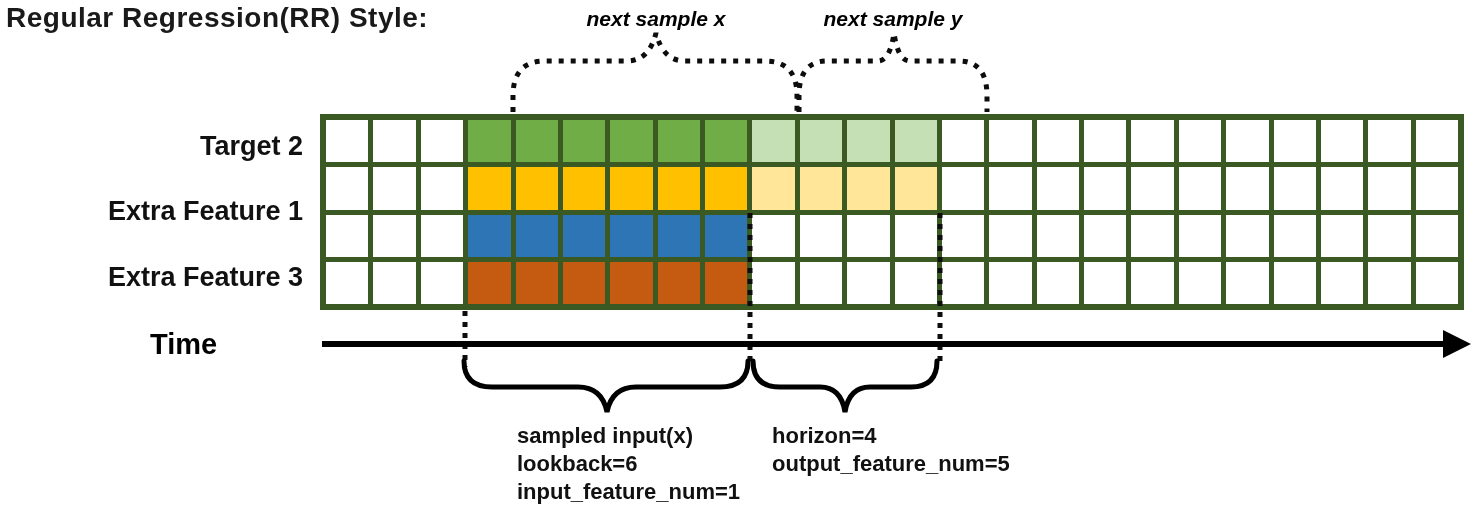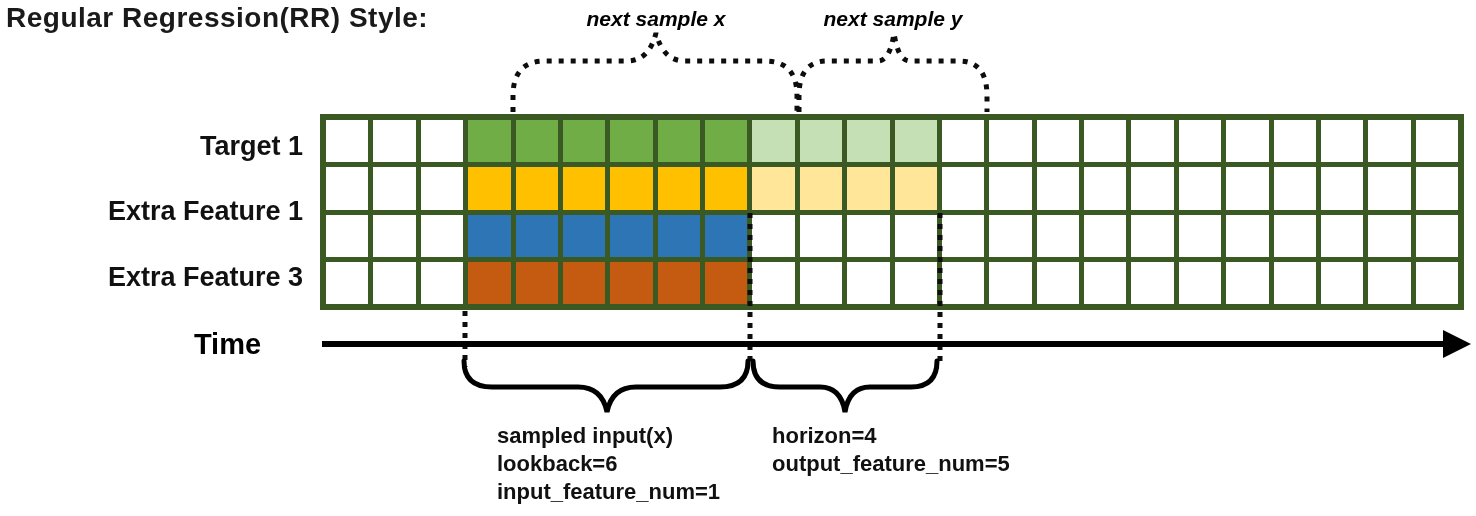--- a/index.html
+++ b/index.html
@@ -67,50 +67,50 @@
   .overlay{
     position:absolute;
     left:0; top:0;
     width:1476px; height:516px;
     pointer-events:none;
   }
   .time-label{
     position:absolute;
     left:150px; top:328px;
     width:155px;
-    text-align:center;
+    text-align:left;
     font-size:29px;
     font-weight:700;
     color:#000;
     white-space:nowrap;
   }
   .caption{
     position:absolute;
     top:422px;
     font-size:22px;
     font-weight:600;
     line-height:28px;
     color:#111;
     white-space:nowrap;
   }
-  .caption.input{ left:497px; }
+  .caption.input{ left:517px; }
   .caption.output{ left:772px; }
 </style>
 </head>
 <body>
 
 <div class="canvas">
 
   <div class="title">Regular Regression(RR) Style:</div>
 
   <div class="next-label y">next sample y</div>
   <div class="next-label x">next sample x</div>
 
   <div class="row-labels">
-    <div class="row-label">Target 1</div>
+    <div class="row-label">Target 2</div>
     <div class="row-label">Extra Feature 1</div>
     <div class="row-label">Extra Feature 3</div>
   </div>
 
   <div class="grid" id="grid" style="--grid-border: #3B5A23; grid-template-columns: repeat(24, 1fr);">
       <div class="cell" style="background: rgb(255, 255, 255);"></div>
       <div class="cell" style="background: rgb(255, 255, 255);"></div>
       <div class="cell" style="background: rgb(255, 255, 255);"></div>
       <div class="cell" style="background: rgb(112, 173, 71);"></div>
       <div class="cell" style="background: rgb(112, 173, 71);"></div>

